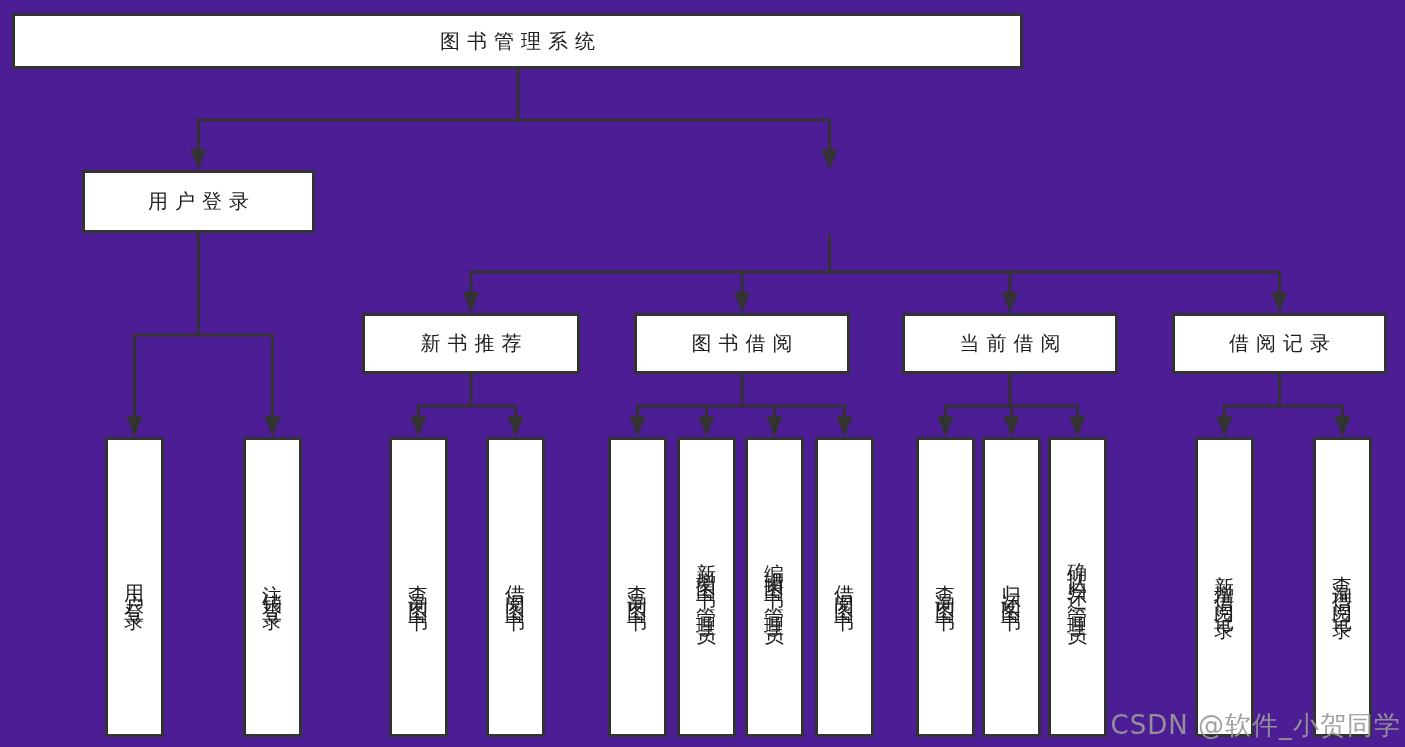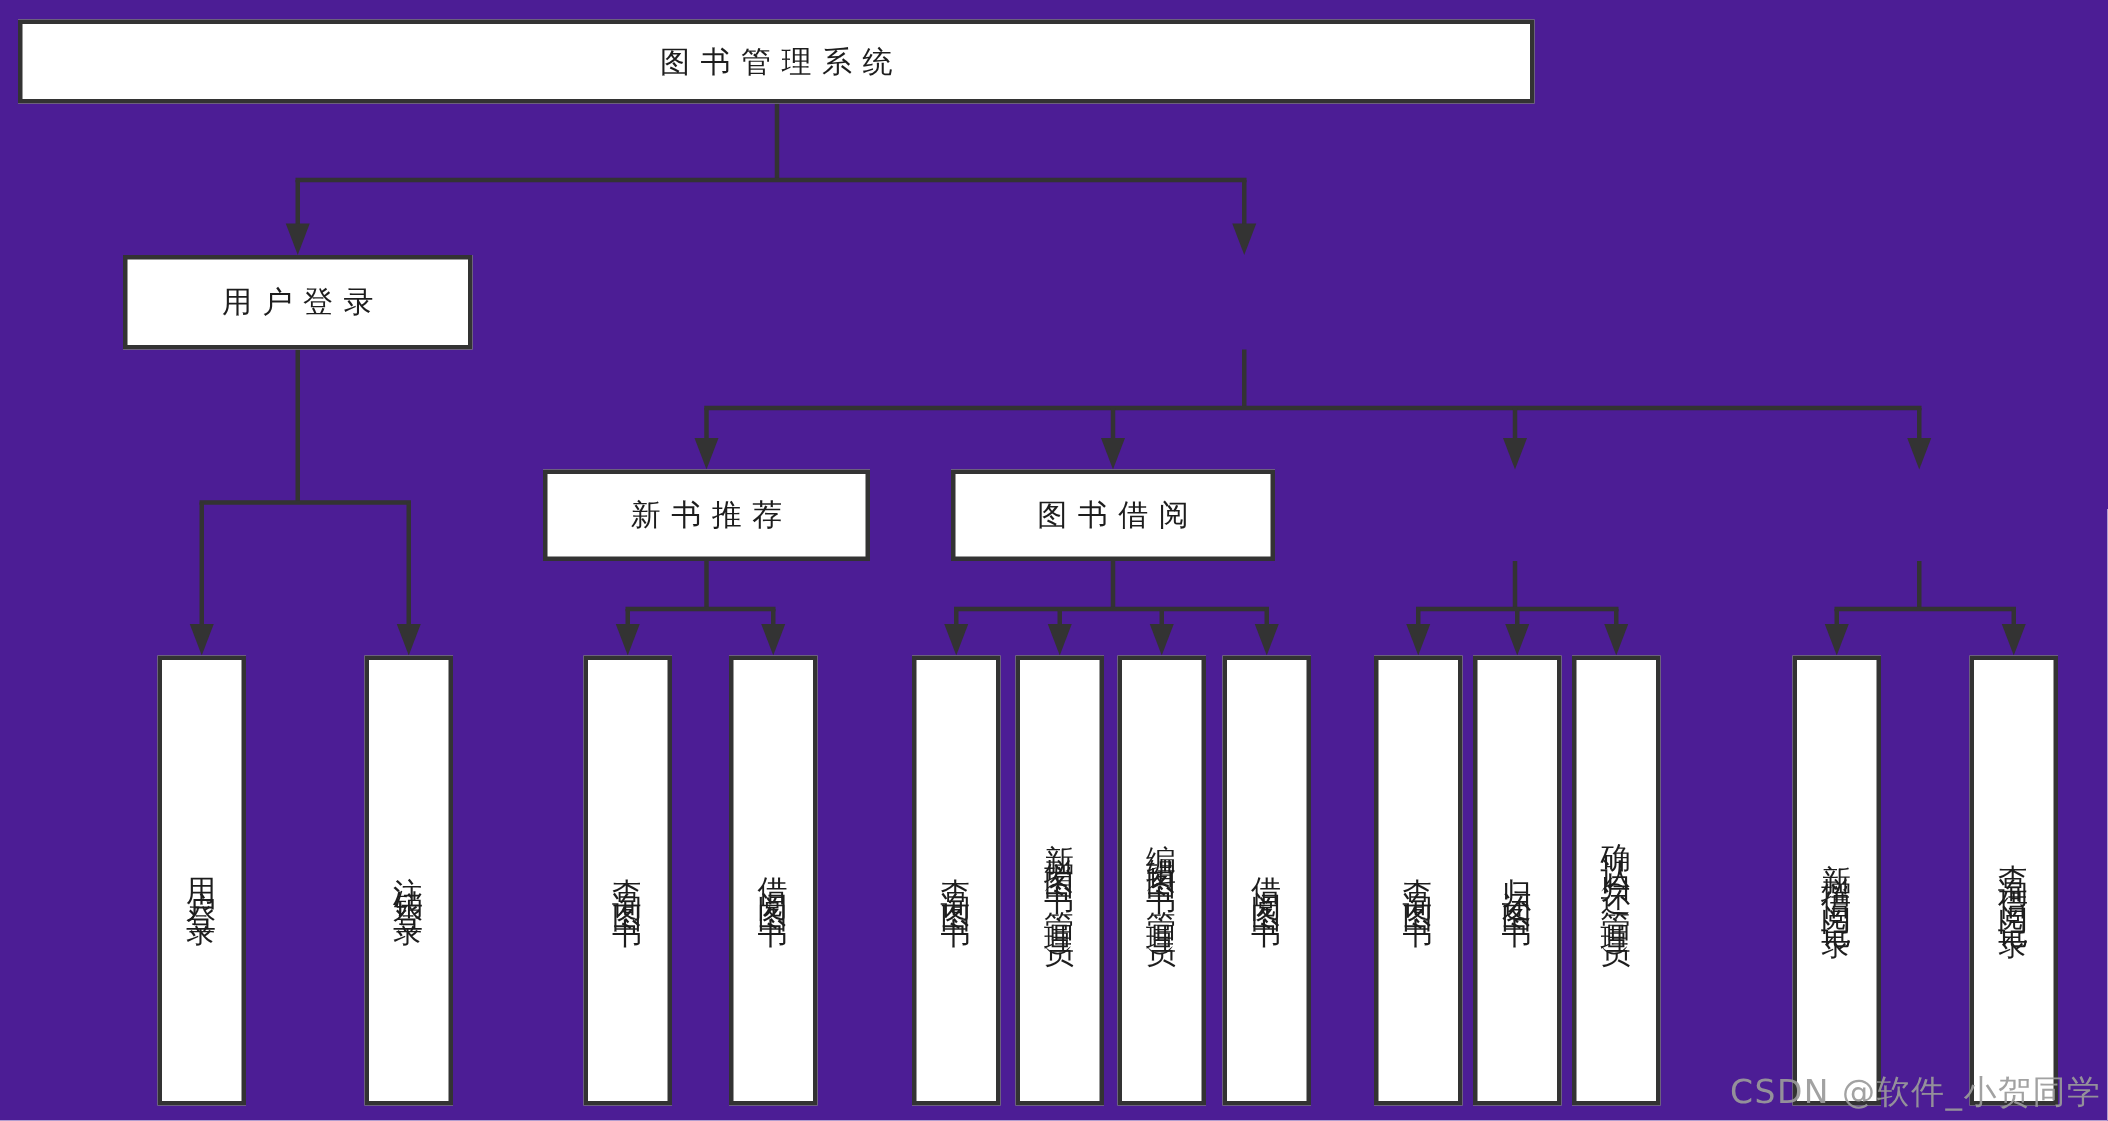--- a/index.html
+++ b/index.html
@@ -17,21 +17,21 @@
   .vbox{
     position:absolute;box-sizing:border-box;background:#ffffff;
     border:3px solid #333333;width:59px;height:300px;top:437px;
     display:flex;align-items:center;justify-content:center;z-index:2;
   }
   .vtext{
     writing-mode:vertical-rl;text-orientation:mixed;
     font-size:20px;letter-spacing:9px;color:#1d1d1d;line-height:1;
   }
   .watermark{
-    position:absolute;right:4px;bottom:4px;font-size:22px;letter-spacing:1px;
+    position:absolute;right:4px;bottom:4px;font-size:26px;letter-spacing:1px;
     color:rgba(154,154,154,0.92);z-index:6;white-space:nowrap;
   }
 </style>
 </head>
 <body>
 
 <div class="stage">
 
   <svg id="connectors" width="1405" height="747">
       <line x1="518" y1="69" x2="518" y2="120" stroke="#333333" stroke-width="3"></line>
@@ -95,20 +95,26 @@
   <div class="hbox" style="left:82px;top:170px;width:233px;height:63px">
     <span>用户登录</span>
   </div>
 
   <div class="hbox" style="left:634px;top:313px;width:216px;height:61px">
     <span>图书借阅</span>
   </div>
   <div class="hbox" style="left:362px;top:313px;width:218px;height:61px">
     <span>新书推荐</span>
   </div>
+  <div class="hbox" style="left:902px;top:313px;width:216px;height:61px">
+    <span>当前借阅</span>
+  </div>
+  <div class="hbox" style="left:1172px;top:313px;width:215px;height:61px">
+    <span>借阅记录</span>
+  </div>
 
   <div class="vbox" style="left:105px">
     <span class="vtext">用户登录</span>
   </div>
   <div class="vbox" style="left:243px">
     <span class="vtext">注销登录</span>
   </div>
 
   <div class="vbox" style="left:389px">
     <span class="vtext">查询图书</span>

